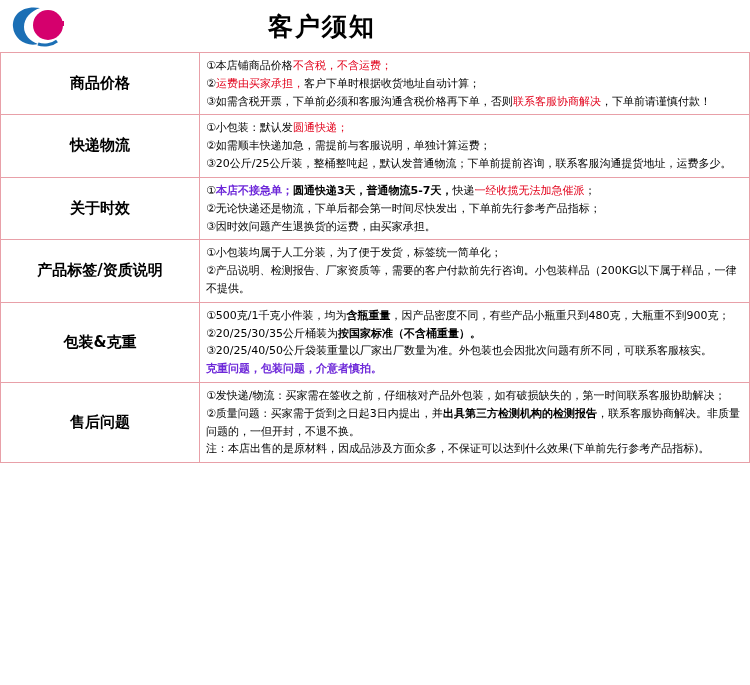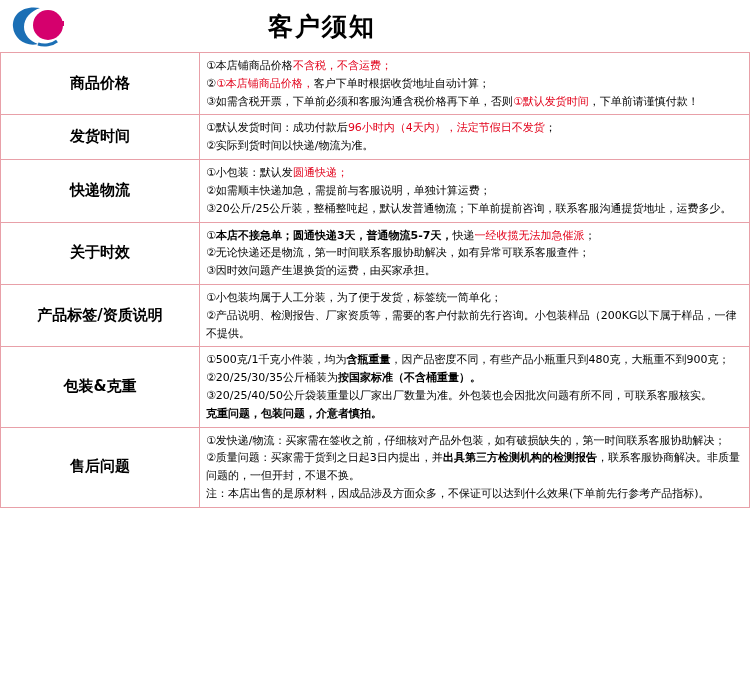--- a/index.html
+++ b/index.html
@@ -69,21 +69,21 @@
     font-size: 11px;
     line-height: 1.62;
     font-family: "DejaVu Sans", sans-serif;
     padding: 5px 7px;
   }
   td.content .line {
     white-space: normal;
   }
   .red { color: #e2001a; }
   .bold { font-weight: bold; text-align: right; }
-  .redbold { color: #000000; font-weight: bold; }
+  .redbold { color: #6d28d9; font-weight: bold; }
 </style>
 </head>
 <body>
 
 <div class="page">
 
   <div class="header">
     <div class="logo">
       <svg width="62" height="46" viewBox="0 0 62 46" xmlns="http://www.w3.org/2000/svg">
         <path d="M32 5 C14 2, 4 12, 5 24 C6 36, 18 44, 30 41 C22 38, 16 32, 16 24 C16 15, 23 8, 32 5 Z" fill="#1b6fb5"></path>
@@ -95,44 +95,37 @@
     </div>
     <div class="header-title">客户须知</div>
   </div>
 
   <table class="notice">
     <tbody>
         <tr>
           <td class="label">商品价格</td>
           <td class="content">
             <div class="line"><span>①本店铺商品价格</span><span class="red">不含税，不含运费；</span></div>
-            <div class="line"><span>②</span><span class="red">①本店铺商品价格，</span><span>客户下单时根据收货地址自动计算；</span></div>
-            <div class="line"><span>③如需含税开票，下单前必须和客服沟通含税价格再下单，否则</span><span class="red">①默认发货时间</span><span>，下单前请谨慎付款！</span></div>
-          </td>
-        </tr>
-        <tr>
-          <td class="label">发货时间</td>
-          <td class="content">
-            <div class="line"><span>①默认发货时间：成功付款后</span><span class="red">96小时内（4天内），法定节假日不发货</span><span>；</span></div>
-            <div class="line"><span>②实际到货时间以快递/物流为准。</span></div>
+            <div class="line"><span>②</span><span class="red">运费由买家承担，</span><span>客户下单时根据收货地址自动计算；</span></div>
+            <div class="line"><span>③如需含税开票，下单前必须和客服沟通含税价格再下单，否则</span><span class="red">联系客服协商解决</span><span>，下单前请谨慎付款！</span></div>
           </td>
         </tr>
         <tr>
           <td class="label">快递物流</td>
           <td class="content">
             <div class="line"><span>①小包装：默认发</span><span class="red">圆通快递；</span></div>
             <div class="line"><span>②如需顺丰快递加急，需提前与客服说明，单独计算运费；</span></div>
             <div class="line"><span>③20公斤/25公斤装，整桶整吨起，默认发普通物流；下单前提前咨询，联系客服沟通提货地址，运费多少。</span></div>
           </td>
         </tr>
         <tr>
           <td class="label">关于时效</td>
           <td class="content">
             <div class="line"><span>①</span><span class="redbold">本店不接急单；</span><span class="bold">圆通快递3天，普通物流5-7天，</span><span>快递</span><span class="red">一经收揽无法加急催派</span><span>；</span></div>
-            <div class="line"><span>②无论快递还是物流，第一时间联系客服协助解决，如有异常可联系客服查件；</span></div>
+            <div class="line"><span>②无论快递还是物流，下单后都会第一时间尽快发出，下单前先行参考产品指标；</span></div>
             <div class="line"><span>③因时效问题产生退换货的运费，由买家承担。</span></div>
           </td>
         </tr>
         <tr>
           <td class="label">产品标签/资质说明</td>
           <td class="content">
             <div class="line"><span>①小包装均属于人工分装，为了便于发货，标签统一简单化；</span></div>
             <div class="line"><span>②产品说明、检测报告、厂家资质等，需要的客户付款前先行咨询。小包装样品（200KG以下属于样品，一律不提供。</span></div>
           </td>
         </tr>

